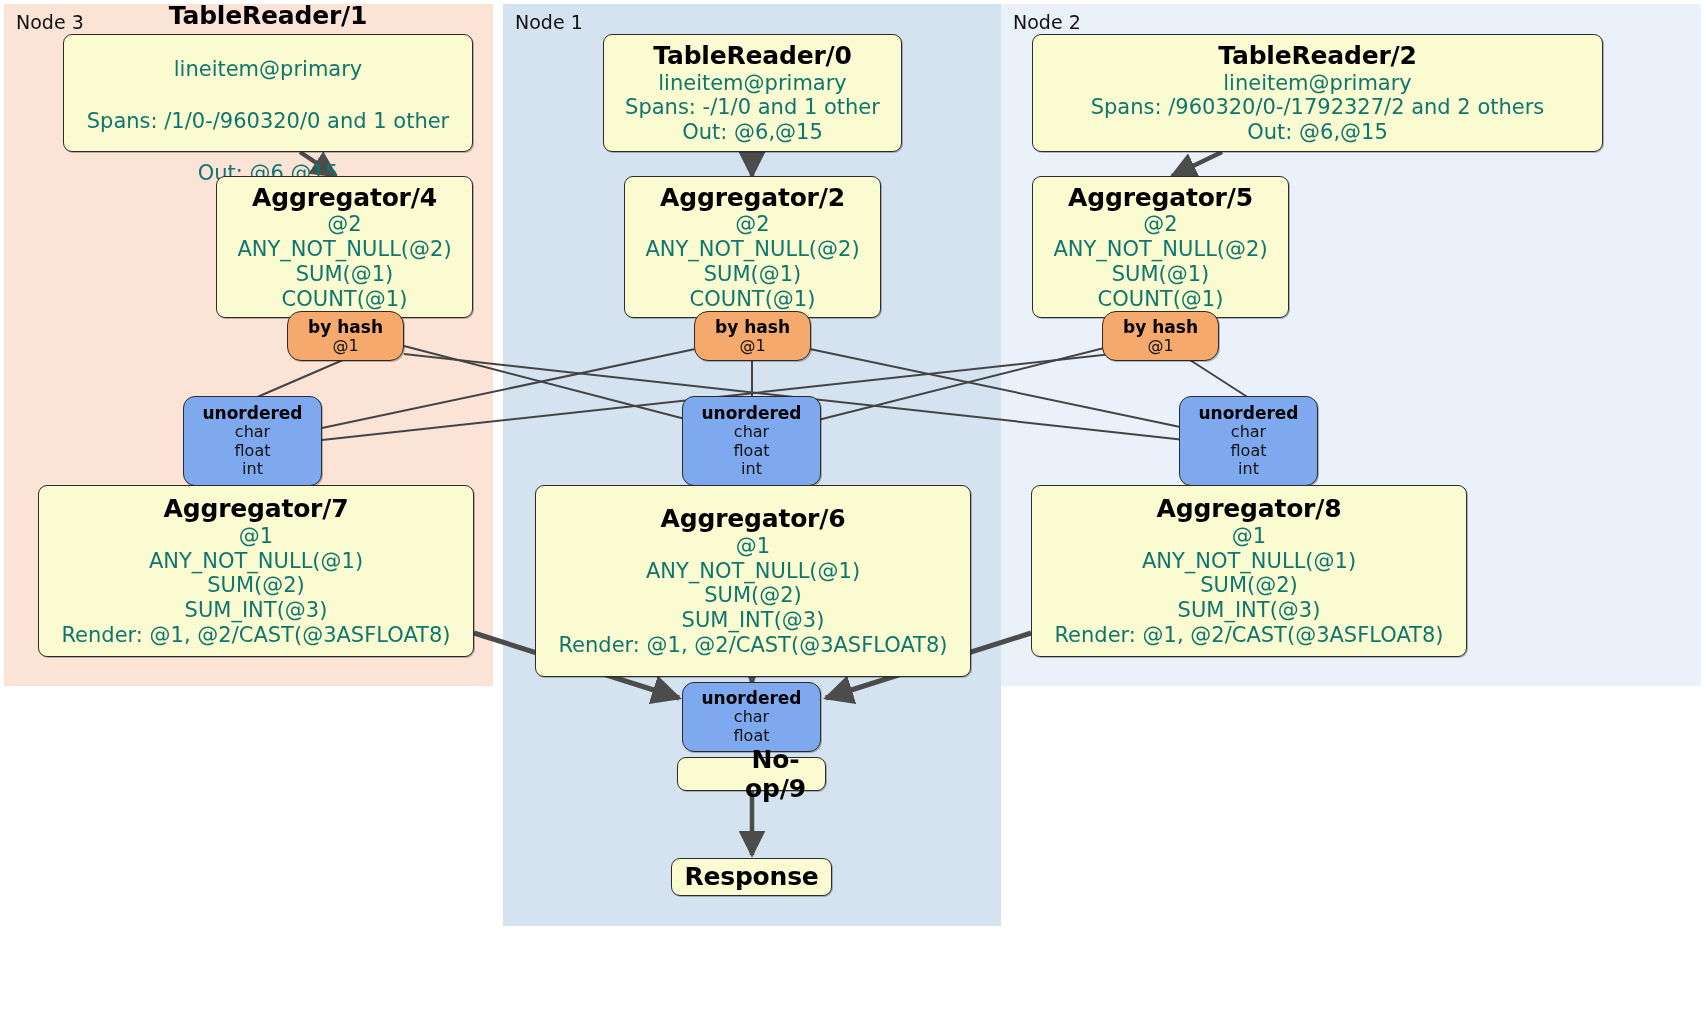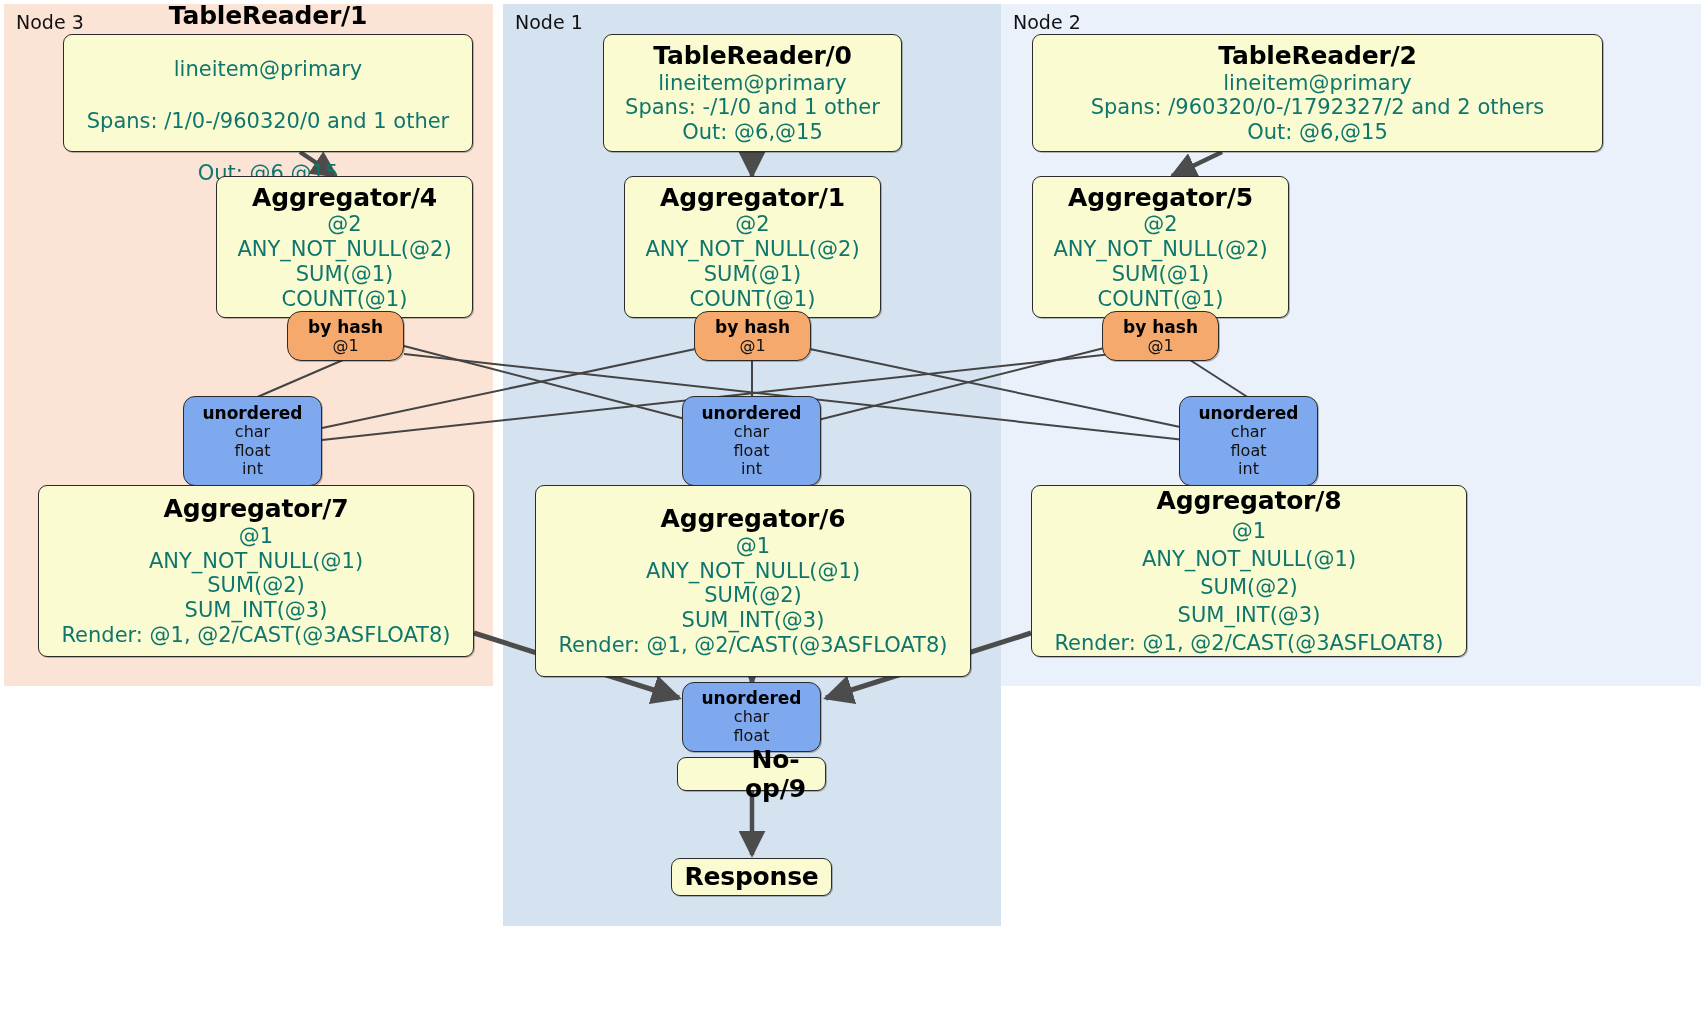--- a/index.html
+++ b/index.html
@@ -108,21 +108,21 @@
 
   <div class="node proc" style="left:216px;top:176px;width:257px;height:142px;">
     <div class="ttl">Aggregator/4</div>
     <div class="det">@2</div>
     <div class="det">ANY_NOT_NULL(@2)</div>
     <div class="det">SUM(@1)</div>
     <div class="det">COUNT(@1)</div>
   </div>
 
   <div class="node proc" style="left:624px;top:176px;width:257px;height:142px;">
-    <div class="ttl">Aggregator/1</div>
+    <div class="ttl">Aggregator/2</div>
     <div class="det">@2</div>
     <div class="det">ANY_NOT_NULL(@2)</div>
     <div class="det">SUM(@1)</div>
     <div class="det">COUNT(@1)</div>
   </div>
 
   <div class="node proc" style="left:1032px;top:176px;width:257px;height:142px;">
     <div class="ttl">Aggregator/5</div>
     <div class="det">@2</div>
     <div class="det">ANY_NOT_NULL(@2)</div>
@@ -177,21 +177,21 @@
 
   <div class="node proc" style="left:535px;top:485px;width:436px;height:192px;">
     <div class="ttl">Aggregator/6</div>
     <div class="det">@1</div>
     <div class="det">ANY_NOT_NULL(@1)</div>
     <div class="det">SUM(@2)</div>
     <div class="det">SUM_INT(@3)</div>
     <div class="det">Render: @1, @2/CAST(@3ASFLOAT8)</div>
   </div>
 
-  <div class="node proc" style="left:1031px;top:485px;width:436px;height:172px;justify-content:space-between;">
+  <div class="node proc" style="left:1031px;top:485px;width:436px;height:172px;">
     <div class="ttl">Aggregator/8</div>
     <div class="det">@1</div>
     <div class="det">ANY_NOT_NULL(@1)</div>
     <div class="det">SUM(@2)</div>
     <div class="det">SUM_INT(@3)</div>
     <div class="det">Render: @1, @2/CAST(@3ASFLOAT8)</div>
   </div>
 
   <div class="node router-unord" style="left:682px;top:682px;width:139px;height:70px;">
     <div class="ttl-sm">unordered</div>

